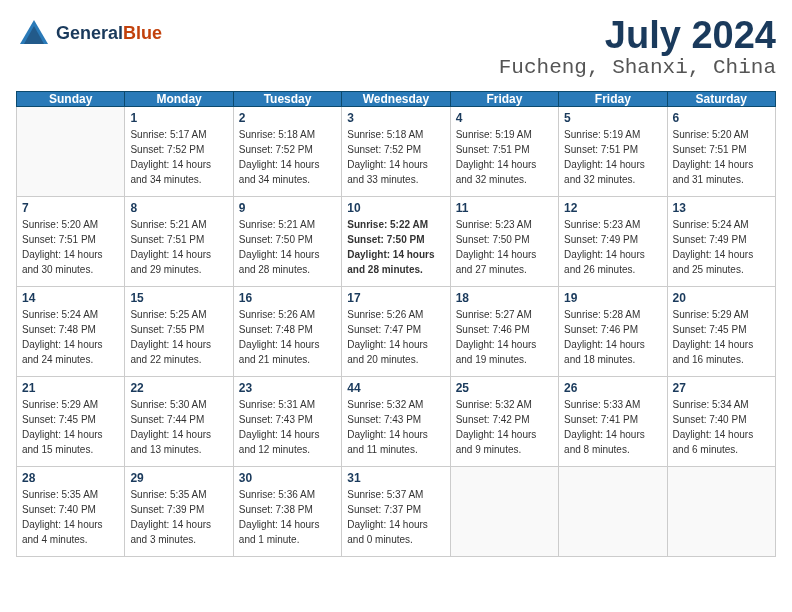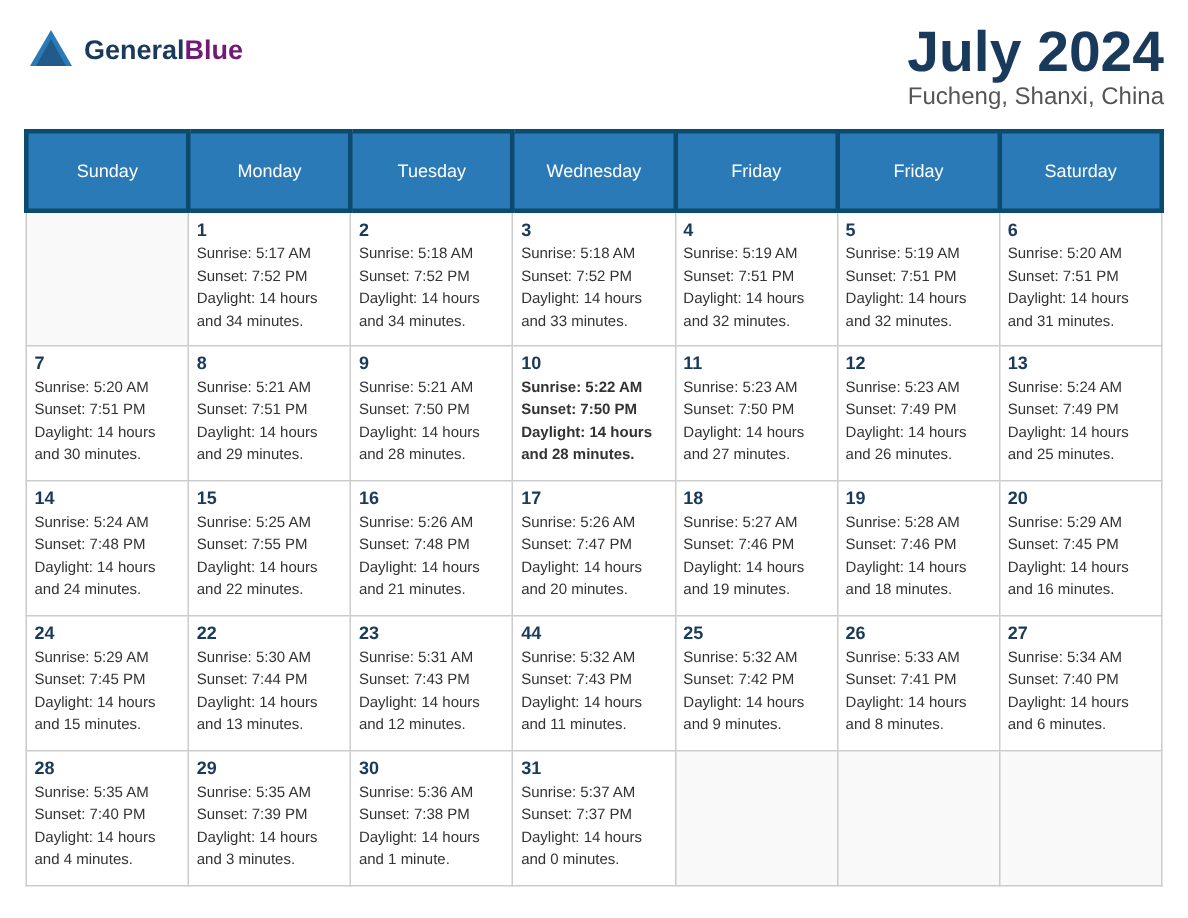--- a/index.html
+++ b/index.html
@@ -27,53 +27,54 @@
       line-height: 1.1;
     }
     .logo-general {
       font-size: 18px;
       font-weight: bold;
       color: #1a3a5c;
     }
     .logo-blue {
       font-size: 18px;
       font-weight: bold;
-      color: #701a75;
+      color: #c2410c;
     }
     .logo-icon {
       width: 36px;
       height: 36px;
     }
     .title-area {
       text-align: right;
     }
     .month-title {
       font-size: 38px;
       font-weight: bold;
       color: #1a3a5c;
       line-height: 1;
     }
     .location {
-      font-size: 16px;
+      font-size: 21px;
       color: #555;
       margin-top: 2px;
+      font-family: Liberation Mono, monospace;
     }
     table {
       width: 100%;
       border-collapse: collapse;
       table-layout: fixed;
     }
     th {
       background-color: #2a7ab8;
       color: #fff;
       font-size: 12px;
-      font-weight: normal;
-      padding: 18px 4px;
+      font-weight: bold;
+      padding: 0 4px;
       text-align: center;
-      border: 3px solid #0c4a6e;
+      border: 1px solid #0c4a6e;
     }
     td {
       border: 1px solid #ccc;
       vertical-align: top;
       padding: 4px 5px;
       font-size: 10px;
       color: #333;
       height: 90px;
       background: #fff;
     }
@@ -268,21 +269,21 @@
         <td>
           <span class="day-number">20</span>
           <div class="day-info" style="white-space: pre-line;">Sunrise: 5:29 AM
 Sunset: 7:45 PM
 Daylight: 14 hours
 and 16 minutes.</div>
         </td>
       </tr>
       <tr>
         <td>
-          <span class="day-number">24</span>
+          <span class="day-number">21</span>
           <div class="day-info" style="white-space: pre-line;">Sunrise: 5:29 AM
 Sunset: 7:45 PM
 Daylight: 14 hours
 and 15 minutes.</div>
         </td>
         <td>
           <span class="day-number">22</span>
           <div class="day-info" style="white-space: pre-line;">Sunrise: 5:30 AM
 Sunset: 7:44 PM
 Daylight: 14 hours

